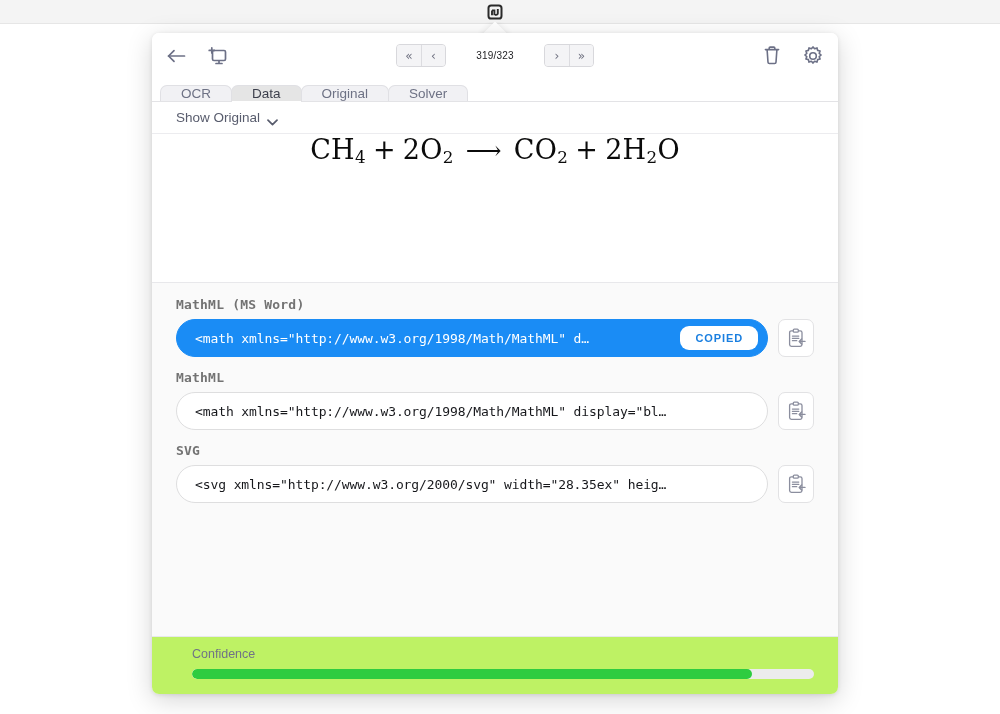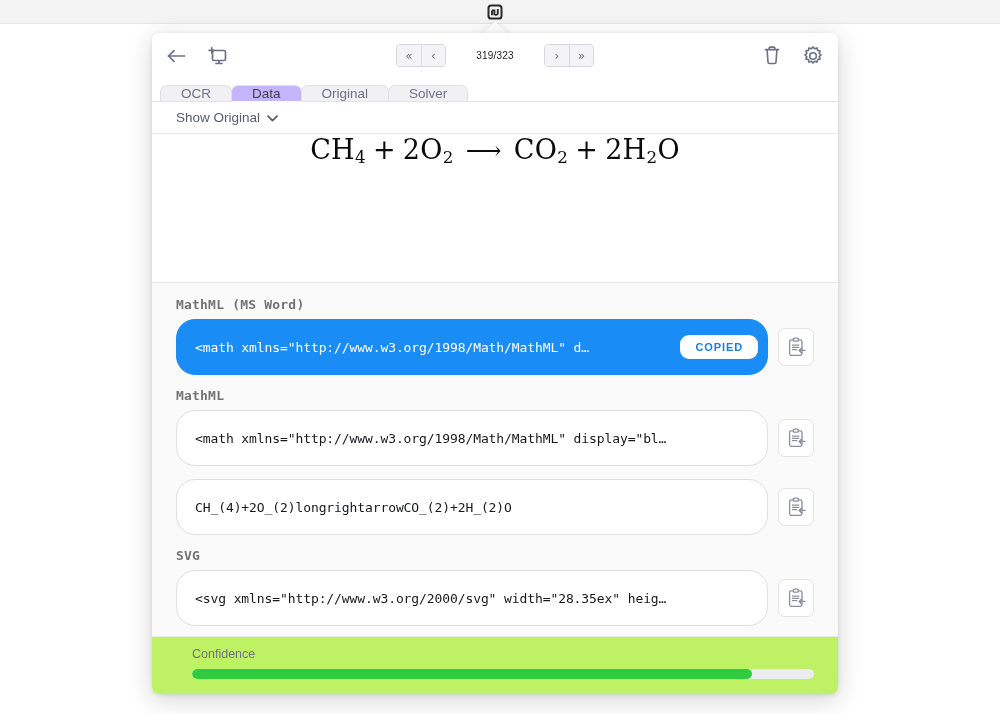--- a/index.html
+++ b/index.html
@@ -119,41 +119,41 @@
     color: #6e7285;
     background: #f1f1f4;
     border: 1px solid #e0e0e4;
     border-bottom: none;
     border-radius: 7px 7px 0 0;
     margin-right: -1px;
     cursor: pointer;
     position: relative;
   }
   .tab.active {
-    background: #c4b5fd;
+    background: #e5e5e5;
     color: #3c3f4c;
     z-index: 3;
     border-color: #e0e0e4;
   }
   .tab.active::after {
     content: "";
     position: absolute; left: 0; right: 0; bottom: -1px; height: 1px;
     background: #ffffff;
   }
 
   
   .show-original-row {
     flex: 0 0 32px;
     display: flex; align-items: center;
     padding-left: 24px;
     background: #ffffff;
     border-bottom: 1px solid #ececef;
   }
   .show-original {
-    display: inline-flex; gap: 7px;
+    display: inline-flex; align-items: center; gap: 7px;
     font-size: 13.5px; color: #585c6d;
     cursor: pointer;
   }
   .chevron-down {
     width: 11px; height: 7px; display: block;
   }
 
   
   .preview {
     flex: 0 0 149px;
@@ -187,21 +187,21 @@
     font-family: "DejaVu Sans Mono", "Liberation Mono", monospace;
     font-size: 13px;
     color: #737373;
     margin-bottom: 7px;
     letter-spacing: 0.2px;
     font-weight: bold;
   }
   .field-row { display: flex; align-items: center; gap: 10px; }
   .field-box {
     flex: 1 1 auto;
-    height: 56px;
+    height: 38px;
     border-radius: 19px;
     border: 1px solid #dededf;
     background: #ffffff;
     display: flex; align-items: center;
     padding: 0 9px 0 18px;
     overflow: hidden;
     cursor: pointer;
     position: relative;
   }
   .field-box.copied {
@@ -385,52 +385,39 @@
             <rect x="2.6" y="2.8" width="12.4" height="15.6" rx="1.8" fill="none" stroke="#8b8e9e" stroke-width="1.3"></rect>
             <rect x="6.3" y="1.1" width="5" height="3.1" rx="1" fill="#ffffff" stroke="#8b8e9e" stroke-width="1.3"></rect>
             <path d="M5.4 8.1 h6.4 M5.4 10.4 h6.4 M5.4 12.7 h4.4" stroke="#8b8e9e" stroke-width="1.2" stroke-linecap="round"></path>
             <path d="M18 13.4 h-5.2 M14.6 10.9 L12.2 13.4 L14.6 15.9" fill="none" stroke="#8b8e9e" stroke-width="1.4" stroke-linecap="round" stroke-linejoin="round"></path>
           </svg>
         </div>
       </div>
     </div>
 
     <div class="field-block">
+    </div>
+
+    <div class="field-block">
+      <div class="field-label">SVG</div>
       <div class="field-row">
         <div class="field-box">
-          <span class="field-text">CH_(4)+2O_(2)longrightarrowCO_(2)+2H_(2)O</span>
+          <span class="field-text">&lt;svg xmlns="http://www.w3.org/2000/svg" width="28.35ex" heig…</span>
         </div>
         <div class="paste-btn">
           <svg width="19" height="21" viewBox="0 0 19 21" aria-hidden="true">
             <rect x="2.6" y="2.8" width="12.4" height="15.6" rx="1.8" fill="none" stroke="#8b8e9e" stroke-width="1.3"></rect>
             <rect x="6.3" y="1.1" width="5" height="3.1" rx="1" fill="#ffffff" stroke="#8b8e9e" stroke-width="1.3"></rect>
             <path d="M5.4 8.1 h6.4 M5.4 10.4 h6.4 M5.4 12.7 h4.4" stroke="#8b8e9e" stroke-width="1.2" stroke-linecap="round"></path>
             <path d="M18 13.4 h-5.2 M14.6 10.9 L12.2 13.4 L14.6 15.9" fill="none" stroke="#8b8e9e" stroke-width="1.4" stroke-linecap="round" stroke-linejoin="round"></path>
           </svg>
         </div>
       </div>
     </div>
 
-    <div class="field-block">
-      <div class="field-label">SVG</div>
-      <div class="field-row">
-        <div class="field-box">
-          <span class="field-text">&lt;svg xmlns="http://www.w3.org/2000/svg" width="28.35ex" heig…</span>
-        </div>
-        <div class="paste-btn">
-          <svg width="19" height="21" viewBox="0 0 19 21" aria-hidden="true">
-            <rect x="2.6" y="2.8" width="12.4" height="15.6" rx="1.8" fill="none" stroke="#8b8e9e" stroke-width="1.3"></rect>
-            <rect x="6.3" y="1.1" width="5" height="3.1" rx="1" fill="#ffffff" stroke="#8b8e9e" stroke-width="1.3"></rect>
-            <path d="M5.4 8.1 h6.4 M5.4 10.4 h6.4 M5.4 12.7 h4.4" stroke="#8b8e9e" stroke-width="1.2" stroke-linecap="round"></path>
-            <path d="M18 13.4 h-5.2 M14.6 10.9 L12.2 13.4 L14.6 15.9" fill="none" stroke="#8b8e9e" stroke-width="1.4" stroke-linecap="round" stroke-linejoin="round"></path>
-          </svg>
-        </div>
-      </div>
-    </div>
-
   </div>
 
   <div class="footer">
     <div class="confidence-label">Confidence</div>
     <div class="confidence-track">
       <div class="confidence-fill" style="width: 90%; background: rgb(46, 204, 64);"></div>
     </div>
   </div>
 
 </div>

